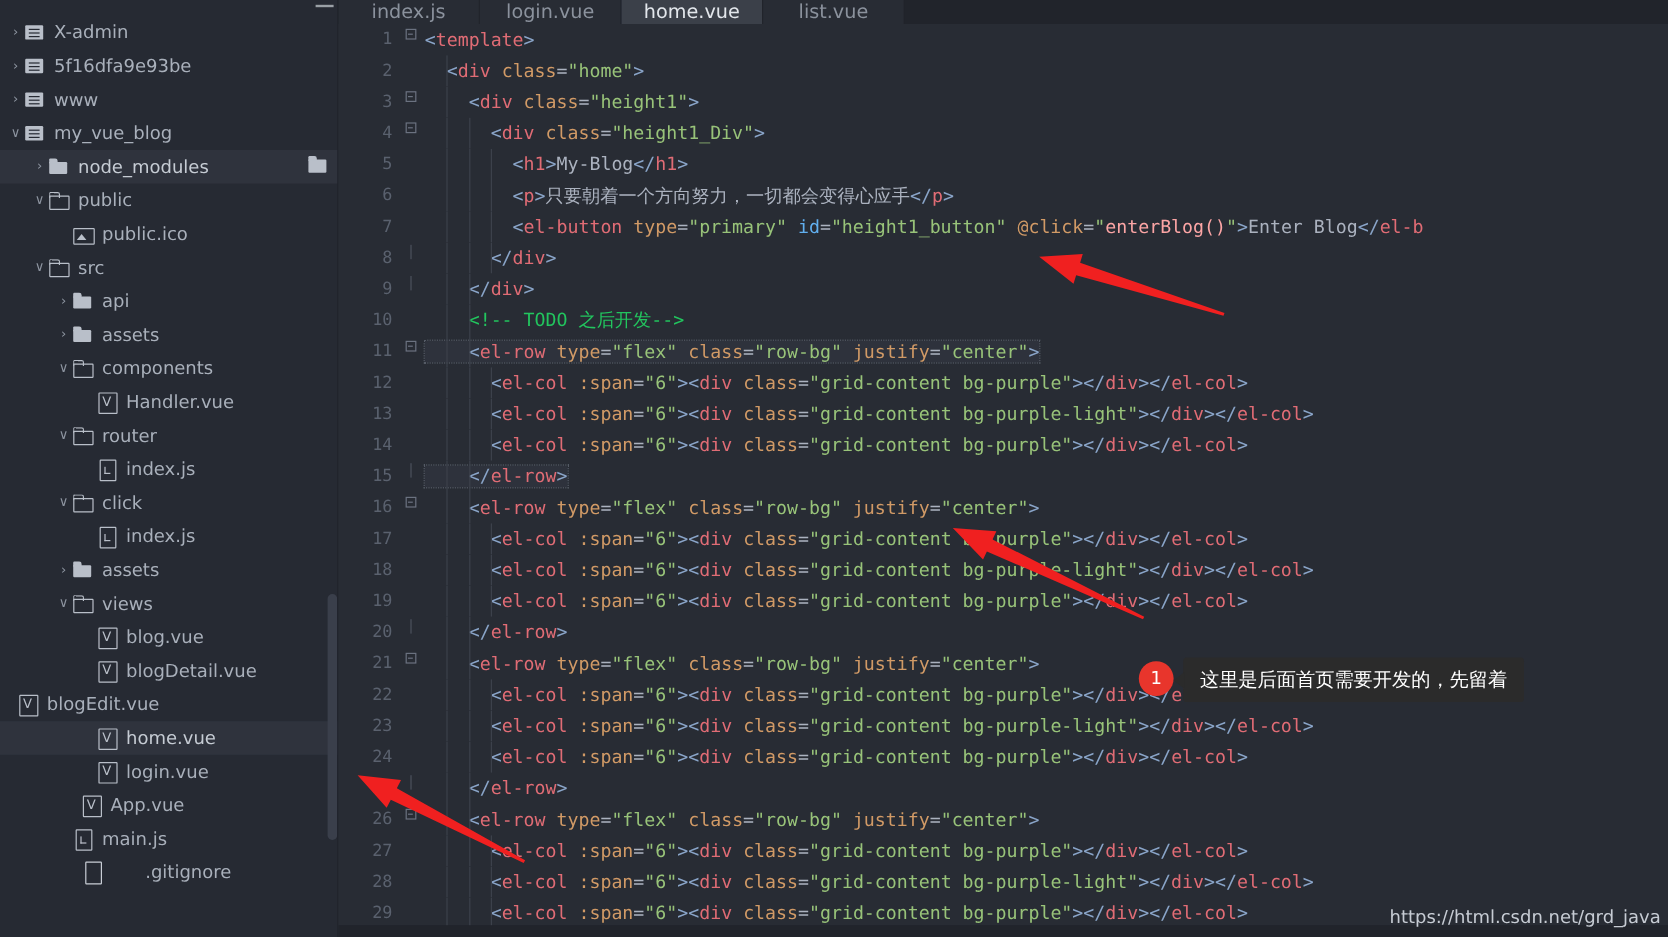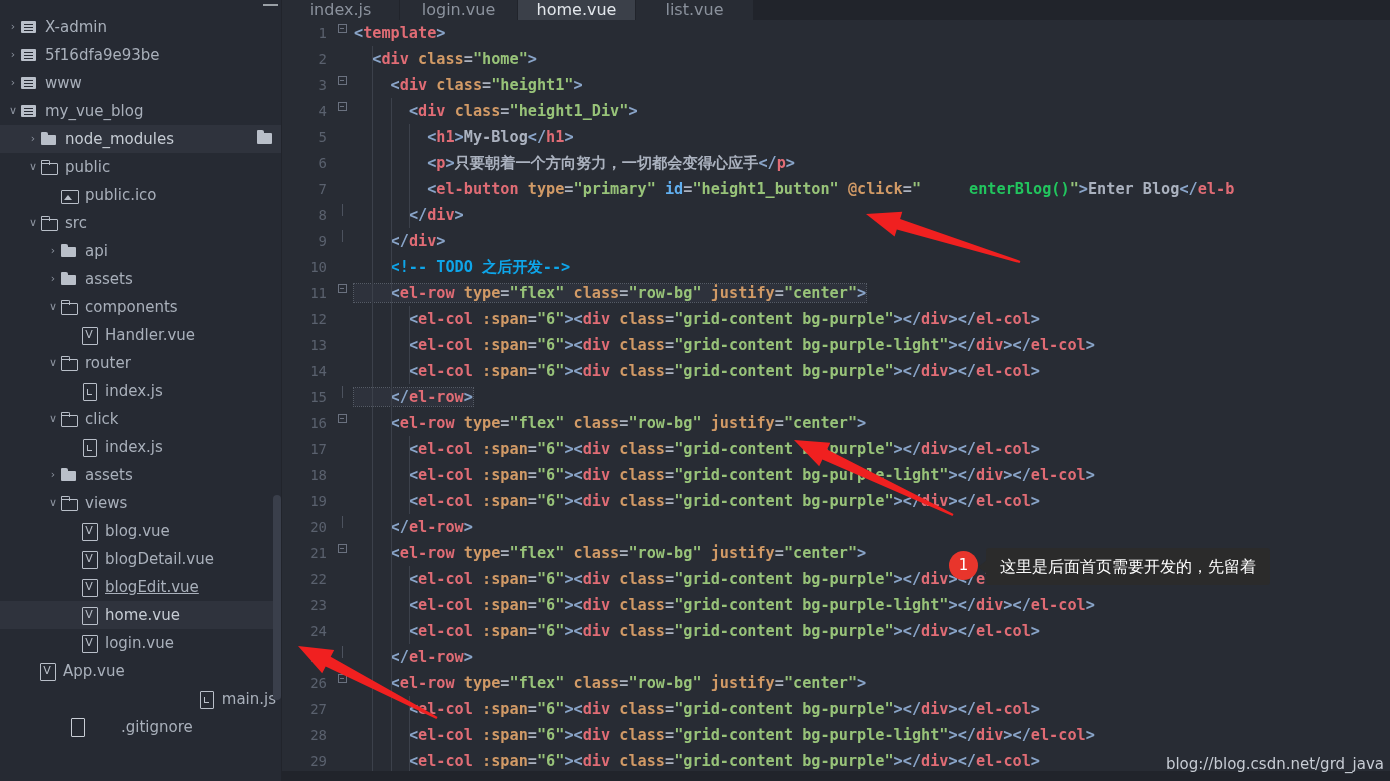--- a/index.html
+++ b/index.html
@@ -301,21 +301,20 @@
     width: 1px; height: 12px;
     background: #4c525e;
     position: relative;
     top: -2px;
   }
   .codetext {
     flex: 1 1 auto;
     position: relative;
     padding-left: 4px;
     overflow: hidden;
-    font-weight: bold;
   }
   .guide {
     position: absolute;
     top: 0; bottom: 0;
     width: 1px;
     background: #3c414b;
   }
   .sel-box {
     outline: 1px dotted #555b66;
     outline-offset: 0;
@@ -323,22 +322,22 @@
   }
 
   
   .t-punc  { color: #8aa5c9; }
   .t-tag   { color: #e06c75; }
   .t-attr  { color: #d19a66; }
   .t-attr2 { color: #61afef; }
   .t-str   { color: #98c379; }
   .t-eq    { color: #abb2bf; }
   .t-text  { color: #abb2bf; }
-  .t-cmt   { color: #0ea5e9; }
-  .t-fn    { color: #22c55e; margin-left: 48px; }
+  .t-cmt   { color: #22c55e; }
+  .t-fn    { color: #fca5a5; }
 
   
   .arrow-svg {
     position: absolute;
     left: 0; top: 0;
     width: 1390px; height: 781px;
     pointer-events: none;
   }
   #callout {
     position: absolute;
@@ -495,41 +494,41 @@
         <div class="tree-row" style="padding-left: 66px;">
           <span class="chev none"></span>
           <span class="ico ico-vue"></span>
           <span class="tree-label">blog.vue</span>
         </div>
         <div class="tree-row" style="padding-left: 66px;">
           <span class="chev none"></span>
           <span class="ico ico-vue"></span>
           <span class="tree-label">blogDetail.vue</span>
         </div>
-        <div class="tree-row" style="padding-left: 66px; text-decoration: underline;">
+        <div class="tree-row" style="">
           <span class="chev none"></span>
           <span class="ico ico-vue"></span>
           <span class="tree-label">blogEdit.vue</span>
         </div>
         <div class="tree-row selected" style="padding-left: 66px;">
           <span class="chev none"></span>
           <span class="ico ico-vue"></span>
           <span class="tree-label">home.vue</span>
         </div>
         <div class="tree-row" style="padding-left: 66px;">
           <span class="chev none"></span>
           <span class="ico ico-vue"></span>
           <span class="tree-label">login.vue</span>
         </div>
-        <div class="tree-row" style="padding-left: 24px; text-align: center;">
+        <div class="tree-row" style="padding-left: 53px; text-align: center;">
           <span class="chev none"></span>
           <span class="ico ico-vue"></span>
           <span class="tree-label">App.vue</span>
         </div>
-        <div class="tree-row" style="padding-left: 46px; justify-content: flex-end;">
+        <div class="tree-row" style="padding-left: 46px;">
           <span class="chev none"></span>
           <span class="ico ico-js"></span>
           <span class="tree-label">main.js</span>
         </div>
         <div class="tree-row" style="padding-left: 26px; gap: 28px;">
           <span class="chev none"></span>
           <span class="ico ico-file"></span>
           <span class="tree-label">.gitignore</span>
         </div>
       </div>
@@ -580,14 +579,14 @@
   <svg class="arrow-svg" id="arrows" viewBox="0 0 1390 781">
       <polygon points="1020.4,260.9 900.1,218.9 902.3,211.7 866.0,214.0 894.6,236.5 896.8,229.4 1019.6,263.1" fill="#f02020"></polygon>
       <polygon points="953.5,513.9 827.1,449.5 830.3,442.7 794.0,440.0 819.2,466.3 822.4,459.5 952.5,516.1" fill="#f02020"></polygon>
       <polygon points="437.6,716.9 330.7,656.8 334.2,650.1 298.0,646.0 322.2,673.2 325.7,666.5 436.4,719.1" fill="#f02020"></polygon>
     </svg>
 
   <div id="callout-badge">1</div>
   <div id="callout">这里是后面首页需要开发的，先留着</div>
 
   <div id="bottom-strip"></div>
-  <div id="watermark">blog://blog.csdn.net/grd_java</div>
+  <div id="watermark">https://html.csdn.net/grd_java</div>
 </div>
 
 </body></html>

